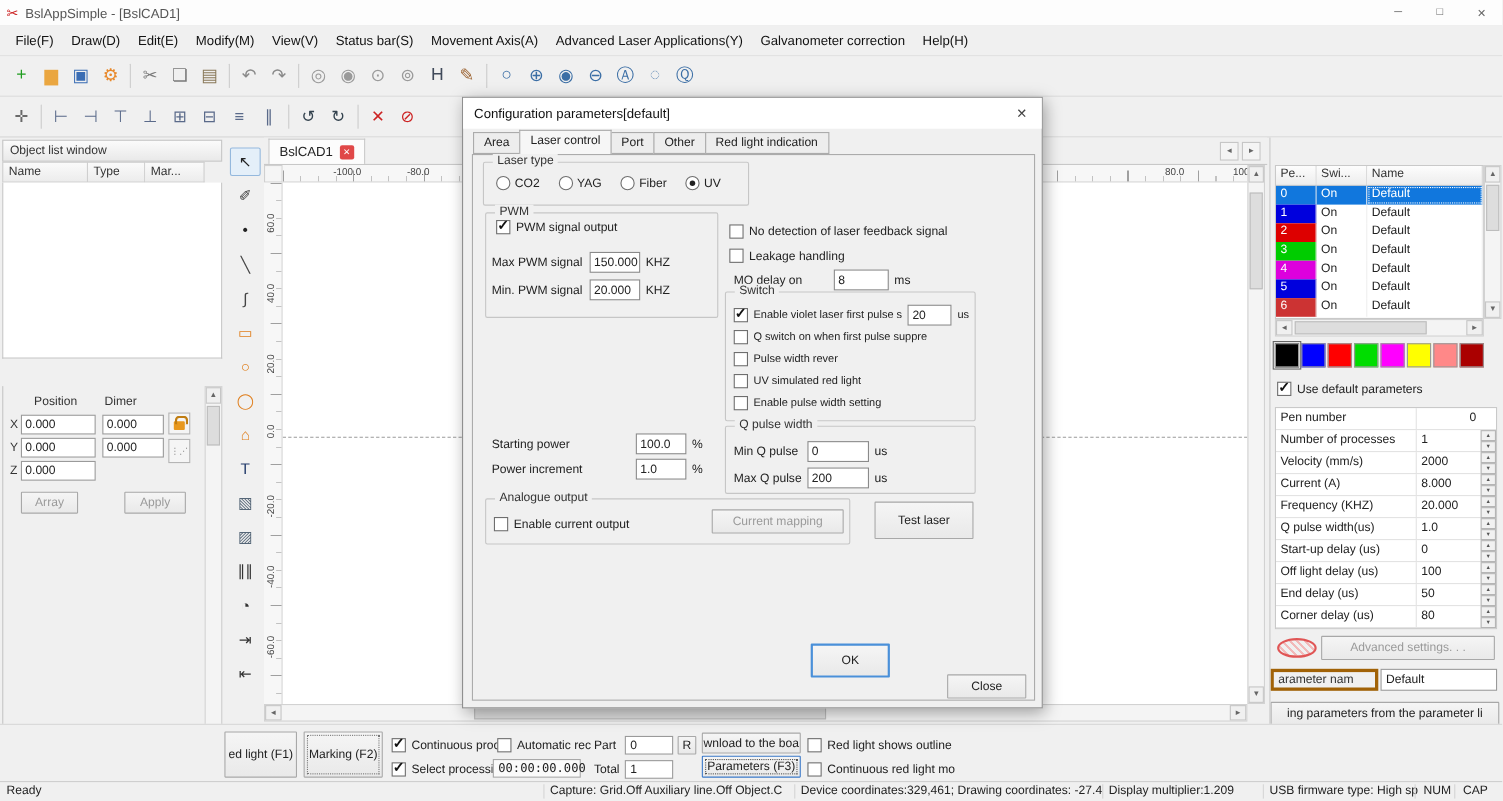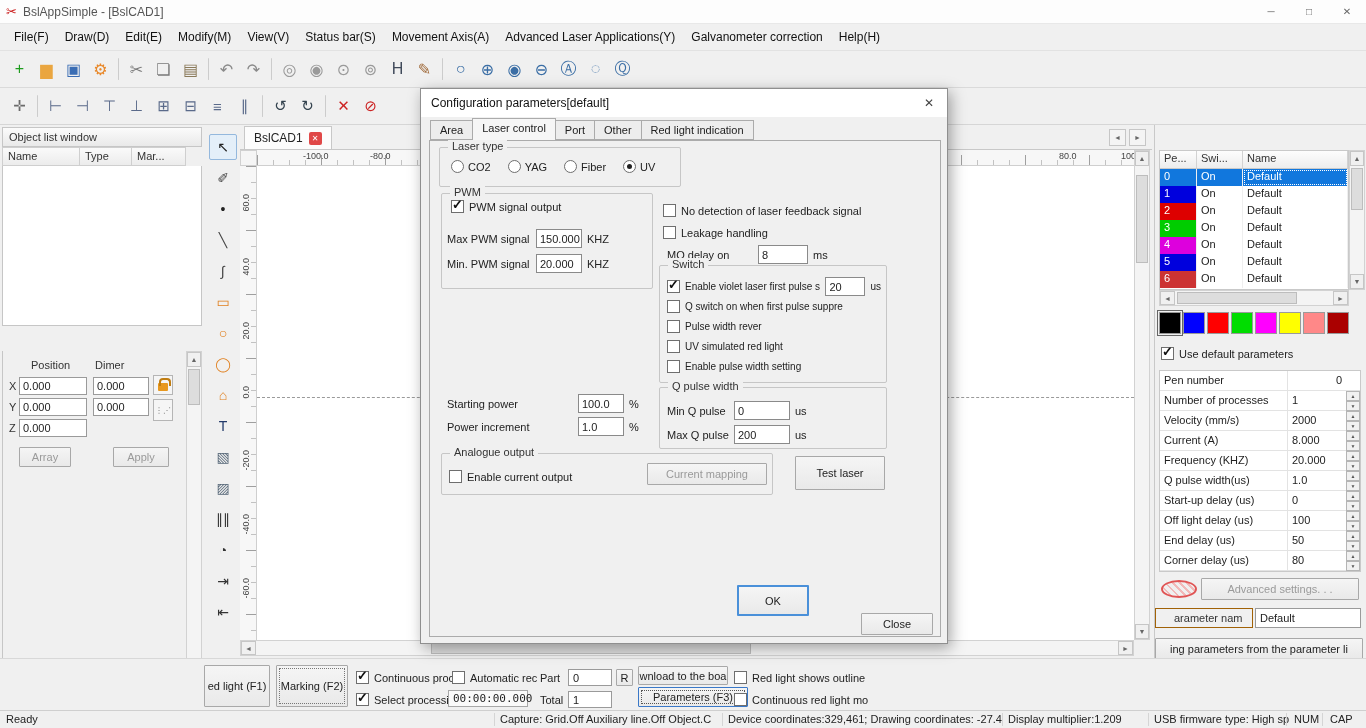--- a/index.html
+++ b/index.html
@@ -100,21 +100,21 @@
   .prow{display:flex;height:20px;border-bottom:1px solid #e3e3e3;align-items:stretch}
   .plabel{width:128px;border-right:1px solid #e3e3e3;font-size:11px;padding:3px 4px;white-space:nowrap;overflow:hidden;color:#222}
   .pval{flex:1;font-size:11px;padding:3px 4px;white-space:nowrap;overflow:hidden}
   .pval.right{text-align:right}
   .spin{width:14px;display:flex;flex-direction:column}
   .spin.hidden{visibility:hidden}
   .spin i{flex:1;border:1px solid #b5b5b5;background:#f1f1f1;font-style:normal;font-size:5px;line-height:8px;text-align:center;color:#555}
   .spin i.u::before{content:"▲"} .spin i.d::before{content:"▼"}
   .red-ellipse{position:absolute;left:6px;top:455px;width:36px;height:18px;border:2px solid #e05555;border-radius:50%;
     background:repeating-linear-gradient(45deg,#f2b9b9 0 2px,transparent 2px 5px)}
-  .pn-label{position:absolute;left:0;top:483px;width:98px;height:20px;background:#f0f0f0;border:1px solid #a16207;font-size:11px;display:flex;align-items:center;padding:0 18px;white-space:nowrap;overflow:hidden;color:#333}
+  .pn-label{position:absolute;left:0;top:483px;width:98px;height:20px;background:#f0f0f0;border:3px solid #a16207;font-size:11px;display:flex;align-items:center;padding:0 4px;white-space:nowrap;overflow:hidden;color:#333}
   .pn-input{position:absolute;left:100px;top:483px;width:106px;height:20px;background:#fff;border:1px solid #9a9a9a;font-size:11px;display:flex;align-items:center;padding:0 4px}
 
   
   .bottombar{position:absolute;left:0;top:658px;width:1366px;height:52px;background:#f0f0f0;border-top:1px solid #d8d8d8}
   .statusbar{position:absolute;left:0;top:710px;width:1366px;height:18px;background:#f0f0f0;border-top:1px solid #cfcfcf;font-size:11px;color:#222}
   .statusbar span{position:absolute;top:2px;white-space:nowrap}
   .statusbar .div{position:absolute;top:2px;width:1px;height:13px;background:#d5d5d5}
   .timefield{position:absolute;height:17px;background:#fafafa;border:1px solid #a8a8a8;font-family:"DejaVu Sans Mono",monospace;font-size:11px;display:flex;align-items:center;padding:0 4px}
   .sfield{position:absolute;height:17px;background:#fff;border:1px solid #9a9a9a;font-size:11px;display:flex;align-items:center;padding:0 4px}
 
@@ -531,21 +531,21 @@
     </div>
     <div class="timefield" style="left:448px;top:31px;width:80px">00:00:00.000</div>
 
     <span class="abs" style="left:540px;top:13px;font-size:11px">Part</span>
     <div class="sfield" style="left:568px;top:10px;width:44px">0</div>
     <div class="btn" style="position:absolute;left:616px;top:10px;width:17px;height:17px">R</div>
     <span class="abs" style="left:540px;top:35px;font-size:11px">Total</span>
     <div class="sfield" style="left:568px;top:32px;width:44px">1</div>
 
     <div class="btn" style="position:absolute;left:638px;top:7px;width:90px;height:19px">wnload to the boa</div>
-    <div class="btn focusblue" style="position:absolute;left:638px;top:28px;width:110px;height:20px">Parameters (F3)</div>
+    <div class="btn focusblue" style="position:absolute;left:638px;top:28px;width:90px;height:20px">Parameters (F3)</div>
 
     <div class="cbrow" style="left:734px;top:12px">
       <span class="cb"></span>
       <span>Red light shows outline</span>
     </div>
     <div class="cbrow" style="left:734px;top:34px">
       <span class="cb"></span>
       <span>Continuous red light mo</span>
     </div>
   </div>

